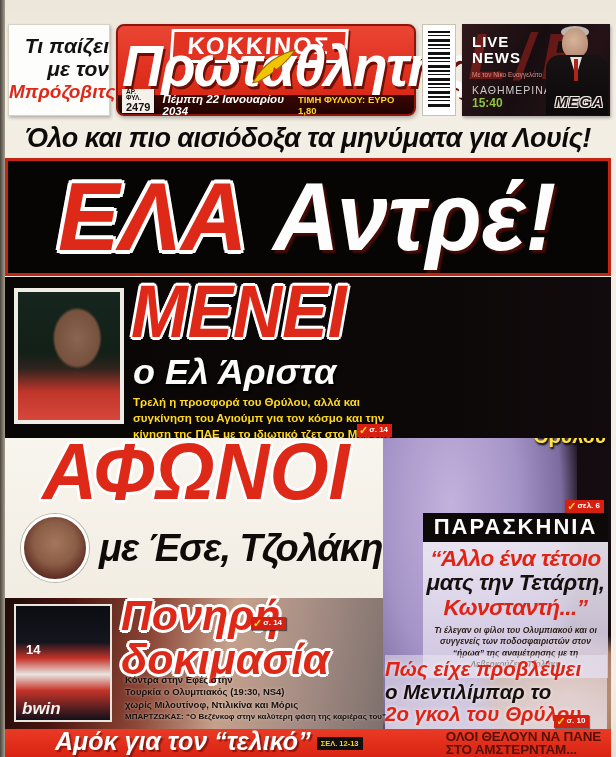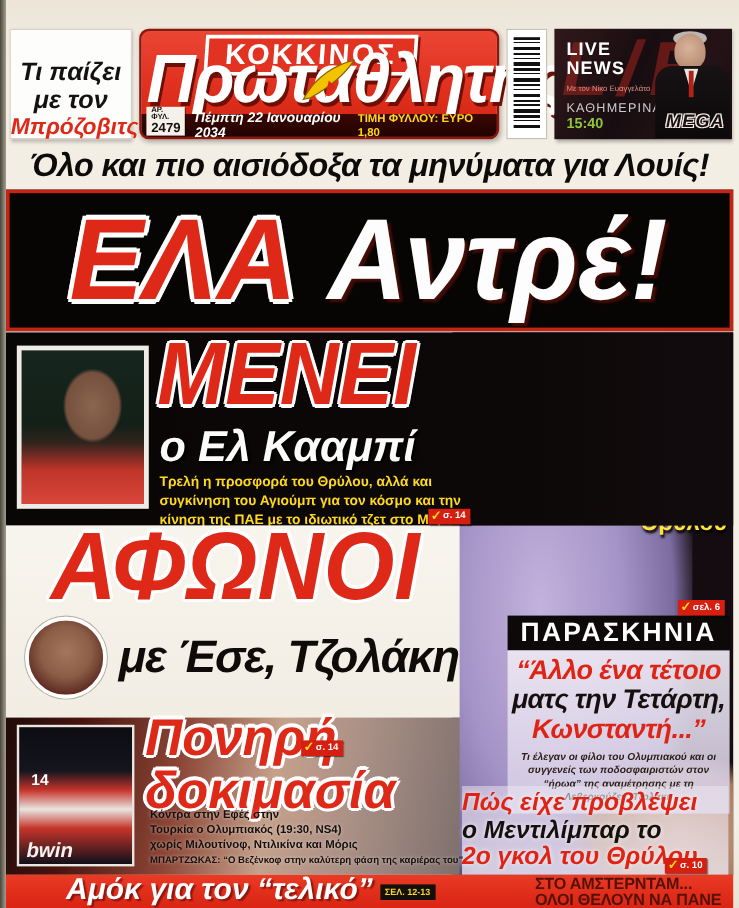--- a/index.html
+++ b/index.html
@@ -3,21 +3,21 @@
 <meta charset="utf-8">
 <style>
   html,body{margin:0;padding:0;background:#d8d2c6;}
   .page{position:relative;width:616px;height:757px;background:linear-gradient(180deg,#ece5d8 0%,#f3eee4 8%,#f4f0e7 90%,#e9e2d4 100%);
         font-family:"Liberation Sans",sans-serif;overflow:hidden;}
   .scan-edge{position:absolute;left:0;top:0;bottom:0;width:5px;background:linear-gradient(90deg,#49463d,#a59d8d);}
 
   
   .header{position:absolute;top:24px;left:8px;right:6px;height:92px;display:flex;gap:6px;}
   .teaser{width:102px;background:#fdfdfb;border:1px solid #d8d2c4;box-shadow:1px 2px 3px rgba(0,0,0,.25);
-          text-align:center;padding-top:24px;box-sizing:border-box;}
+          text-align:right;padding-top:9px;box-sizing:border-box;}
   .teaser .t1,.teaser .t2{font-weight:bold;font-style:italic;font-size:21px;color:#141210;line-height:1.1;}
   .teaser .t3{font-weight:bold;font-style:italic;font-size:19px;color:#df2918;line-height:1.25;}
   .masthead{position:relative;flex:1;background:linear-gradient(180deg,#ea4634 0%,#e23222 45%,#d2250f 100%);
             border-radius:8px;border:2px solid #8e150a;box-shadow:1px 2px 4px rgba(0,0,0,.3);}
   .kicker-box{position:absolute;top:3px;left:50%;transform:translateX(-54%) skewX(-4deg);
               background:#e23222;border:3px solid #fff;box-shadow:2px 2px 0 #7e120a;
               color:#fff;font-weight:bold;font-size:24px;letter-spacing:2px;padding:0 14px;line-height:1.15;}
   .quill{position:absolute;top:27px;left:44%;width:52px;height:28px;transform:rotate(-12deg);z-index:3;}
   .mast-title{position:absolute;left:4px;right:4px;bottom:19px;text-align:center;color:#fff;
               font-weight:bold;font-style:italic;font-size:57px;line-height:1;letter-spacing:-2px;
@@ -242,21 +242,21 @@
             <span class="chk">✓</span>
             <span>σ. 10</span>
           </span>
         </div>
       </div>
     </div>
 
     <div class="menei">
       <div class="menei-photo"></div>
       <div class="menei-head outline-white">ΜΕΝΕΙ</div>
-      <div class="menei-sub">ο Ελ Κααμπί</div>
+      <div class="menei-sub">ο Ελ Άριστα</div>
       <div class="menei-deck">Τρελή η προσφορά του Θρύλου, αλλά και συγκίνηση του Αγιούμπ για τον κόσμο και την κίνηση της ΠΑΕ με το ιδιωτικό τζετ στο Μαρόκο</div>
     </div>
 
     <div class="afonoi">
       <div class="afonoi-head outline-white">ΑΦΩΝΟΙ</div>
       <div class="afonoi-row">
         <div class="circle-photo"></div>
         <div class="afonoi-sub">με Έσε, Τζολάκη</div>
       </div>
     </div>
@@ -282,17 +282,17 @@
     <span class="pbadge badge-basket">
       <span class="chk">✓</span>
       <span>σ. 14</span>
     </span>
   </div>
 
   <div class="bottom-bar">
     <div class="bb-head">Αμόκ για τον “τελικό”</div>
     <div class="bb-badge">ΣΕΛ. 12-13</div>
     <div class="bb-right">
+      <div>ΟΛΟΙ ΘΕΛΟΥΝ ΝΑ ΠΑΝΕ</div>
       <div>ΣΤΟ ΑΜΣΤΕΡΝΤΑΜ...</div>
-      <div>ΟΛΟΙ ΘΕΛΟΥΝ ΝΑ ΠΑΝΕ</div>
     </div>
   </div>
 </div>
 
 </body></html>

